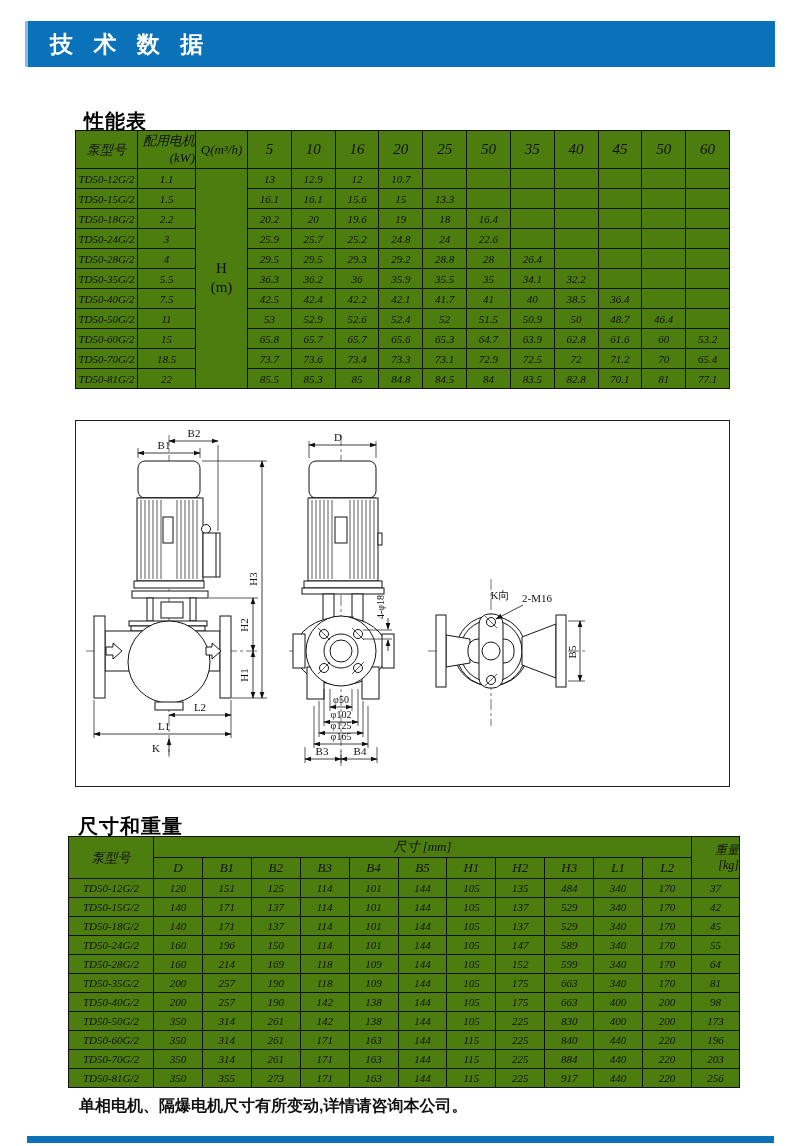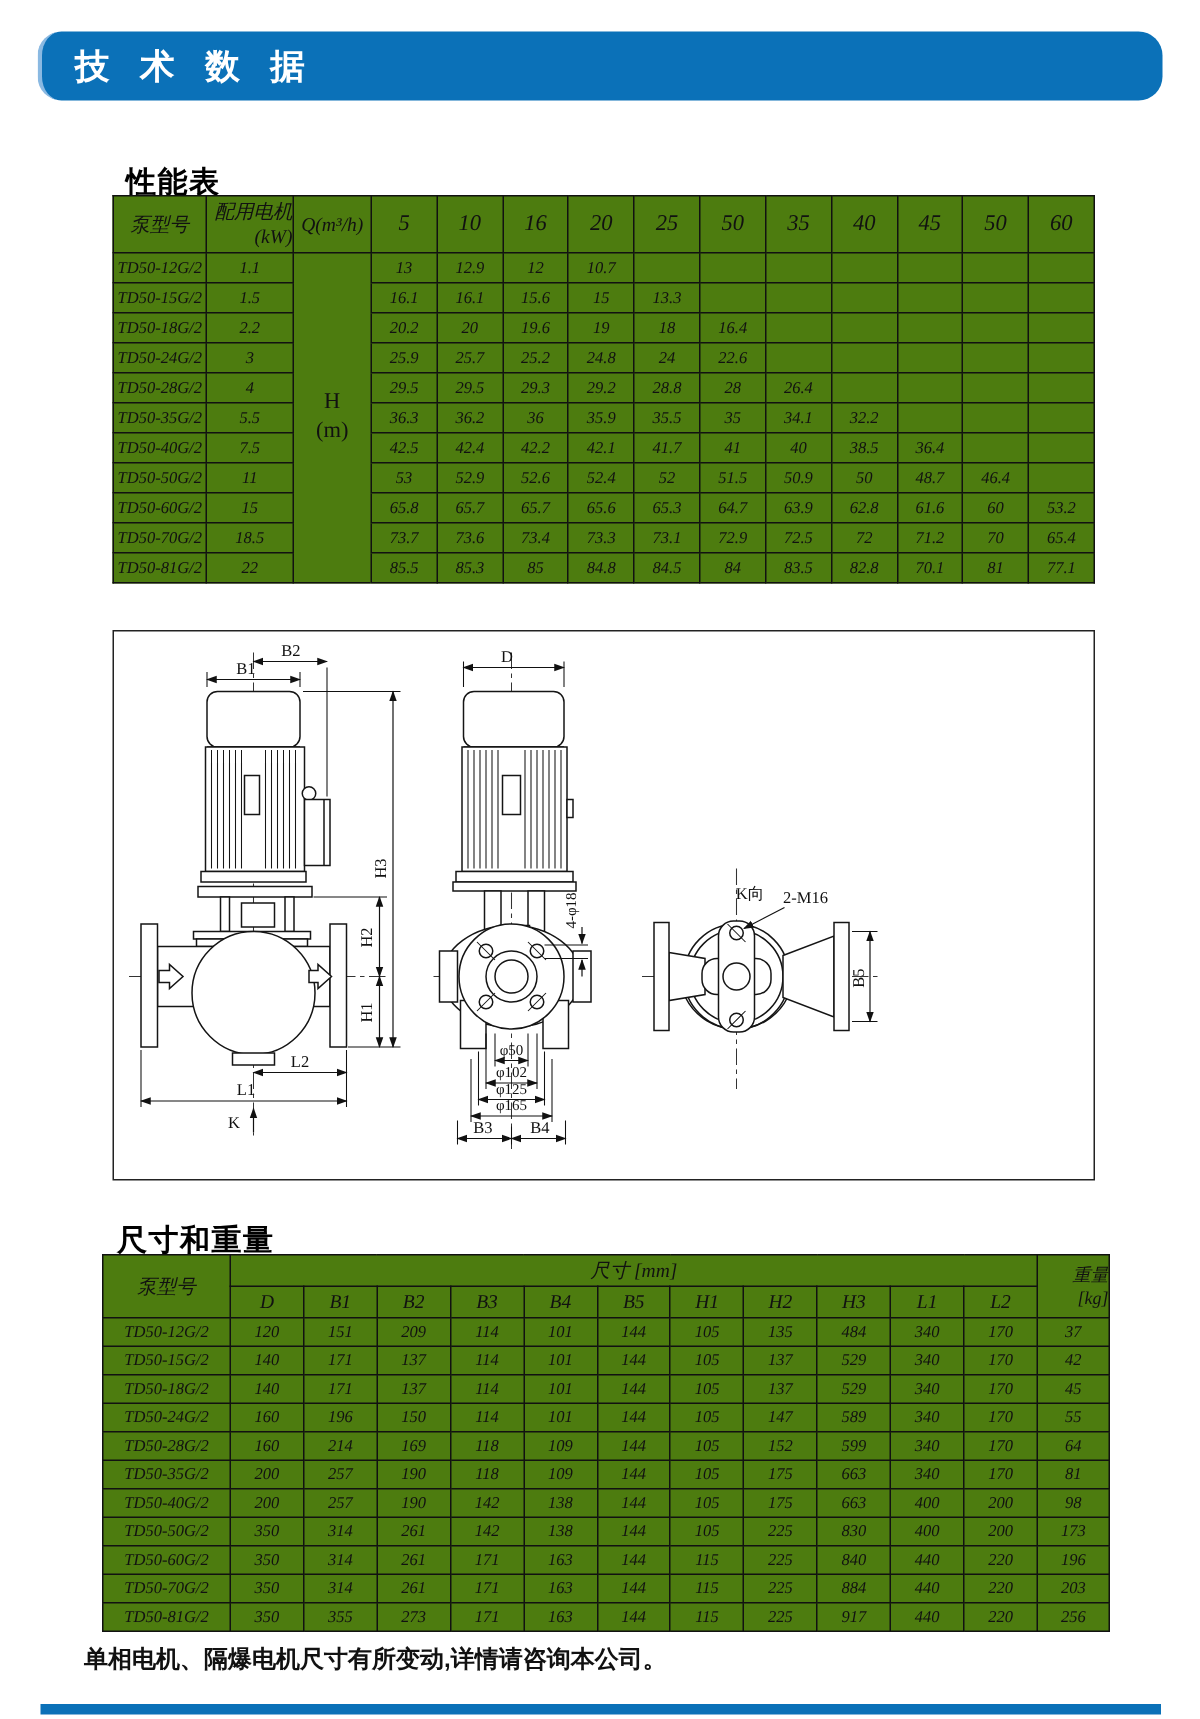--- a/index.html
+++ b/index.html
@@ -1,20 +1,20 @@
 <!DOCTYPE html>
 <html><head>
 <meta charset="utf-8">
 <style>
   html,body{margin:0;padding:0;background:#e8e8e8;}
   .page{position:relative;width:800px;height:1146px;margin:0 auto;background:#fff;overflow:hidden;
         font-family:"Liberation Serif","DejaVu Serif",serif;color:#111;}
   
   .header-bar{position:absolute;left:25px;top:21px;width:750px;height:46px;box-sizing:border-box;
-              display:flex;align-items:center;padding-left:22px;border-radius:16px;}
+              display:flex;align-items:center;padding-left:22px;}
   .header-bar span{font-family:"Liberation Sans","DejaVu Sans",sans-serif;font-weight:bold;
               font-size:23px;color:#fff;letter-spacing:7px;}
   .sec-title{position:absolute;margin:12px;font-family:"Liberation Sans","DejaVu Sans",sans-serif;
              font-weight:bold;font-size:20px;color:#000;letter-spacing:1px;}
   .perf-title{left:72px;top:96px;}
   .dims-title{left:66px;top:801px;}
   
   table{border-collapse:collapse;table-layout:fixed;position:absolute;background:#4d7c0f;border:1.5px solid #111;font-style:italic;}
   th,td{border:1px solid #111;text-align:center;vertical-align:middle;padding:0;font-weight:normal;overflow:hidden;}
   .pre{white-space:pre-line;line-height:1.25;text-align:right;}
@@ -36,21 +36,21 @@
   .ol{stroke:#151515;stroke-width:1;fill:none;}
   .fw{stroke:#151515;stroke-width:1;fill:#fff;}
   .fin{stroke:#151515;stroke-width:.7;fill:none;}
   .xl{stroke:#111;stroke-width:.7;fill:none;}
   .cl{stroke:#333;stroke-width:.7;fill:none;stroke-dasharray:11 3 3 3;}
   .dl{stroke:#111;stroke-width:.8;fill:none;marker-start:url(#ae);marker-end:url(#ae);}
   .d1{stroke:#111;stroke-width:.8;fill:none;marker-end:url(#ae);}
   .dtxt{font-family:"Liberation Serif","DejaVu Serif",serif;font-size:11px;fill:#111;}
   .t10{font-size:10px;}
   
-  .footnote{position:absolute;left:56px;top:1096px;margin:0;
+  .footnote{position:absolute;left:79px;top:1096px;margin:0;
             font-family:"Liberation Sans","DejaVu Sans",sans-serif;font-weight:bold;font-size:16px;color:#111;}
   .bottom-bar{position:absolute;left:27px;top:1136px;width:747px;height:7px;}
 </style>
 </head>
 <body>
 
 <div class="page">
 
   <div class="header-bar" style="background: rgb(11, 113, 184); border-left: 3px solid rgb(138, 185, 226);">
     <span>技 术 数 据</span>
@@ -463,21 +463,21 @@
           <th>L1</th>
           <th>L2</th>
         </tr>
     </thead>
     <tbody>
 
         <tr>
           <td>TD50-12G/2</td>
           <td>120</td>
           <td>151</td>
-          <td>209</td>
+          <td>125</td>
           <td>114</td>
           <td>101</td>
           <td>144</td>
           <td>105</td>
           <td>135</td>
           <td>484</td>
           <td>340</td>
           <td>170</td>
           <td>37</td>
         </tr>

